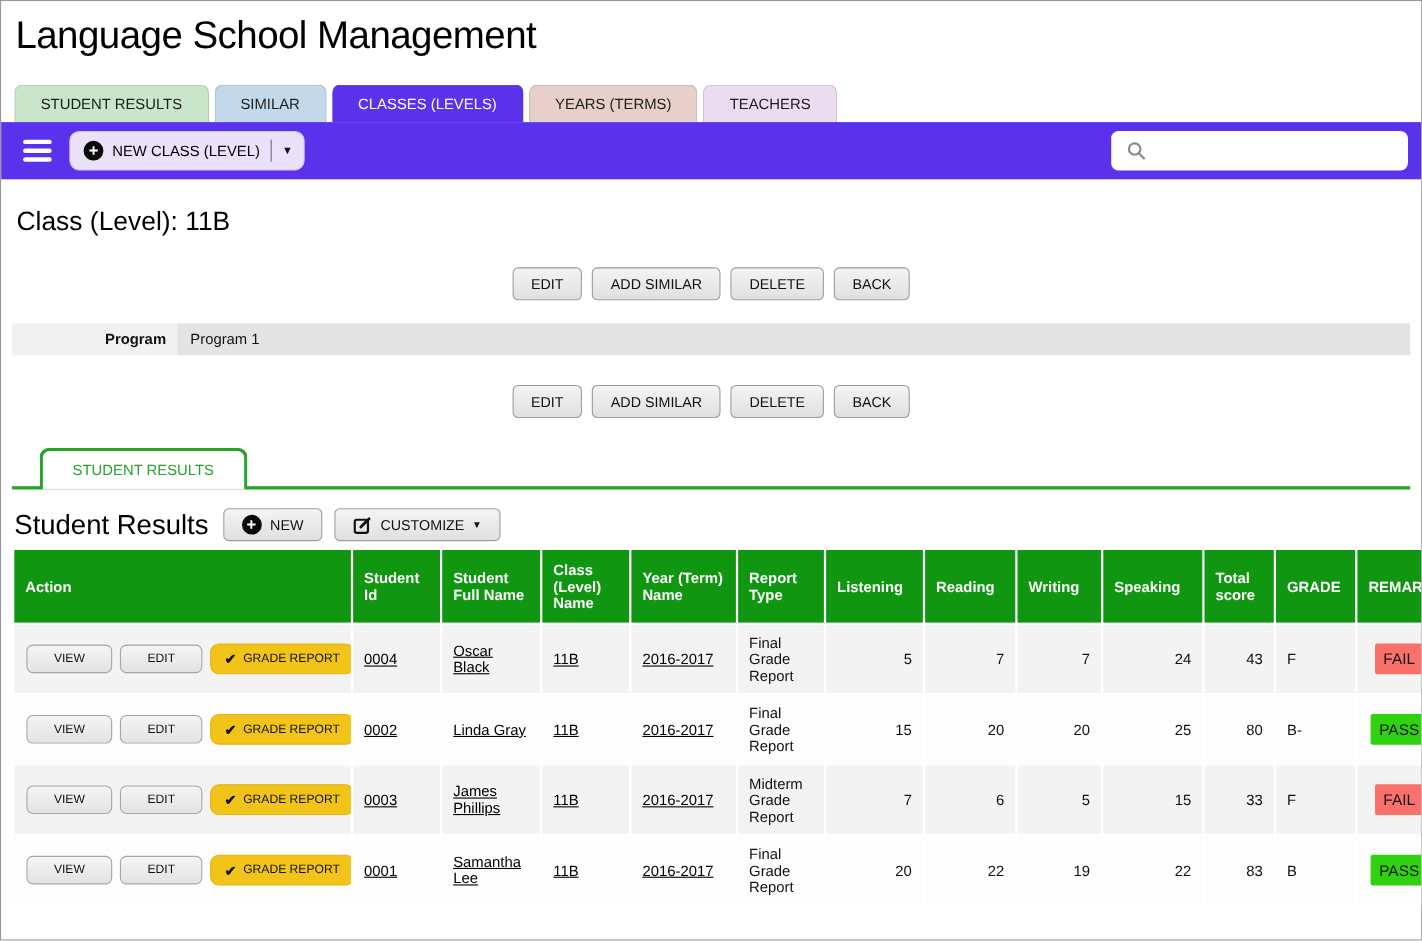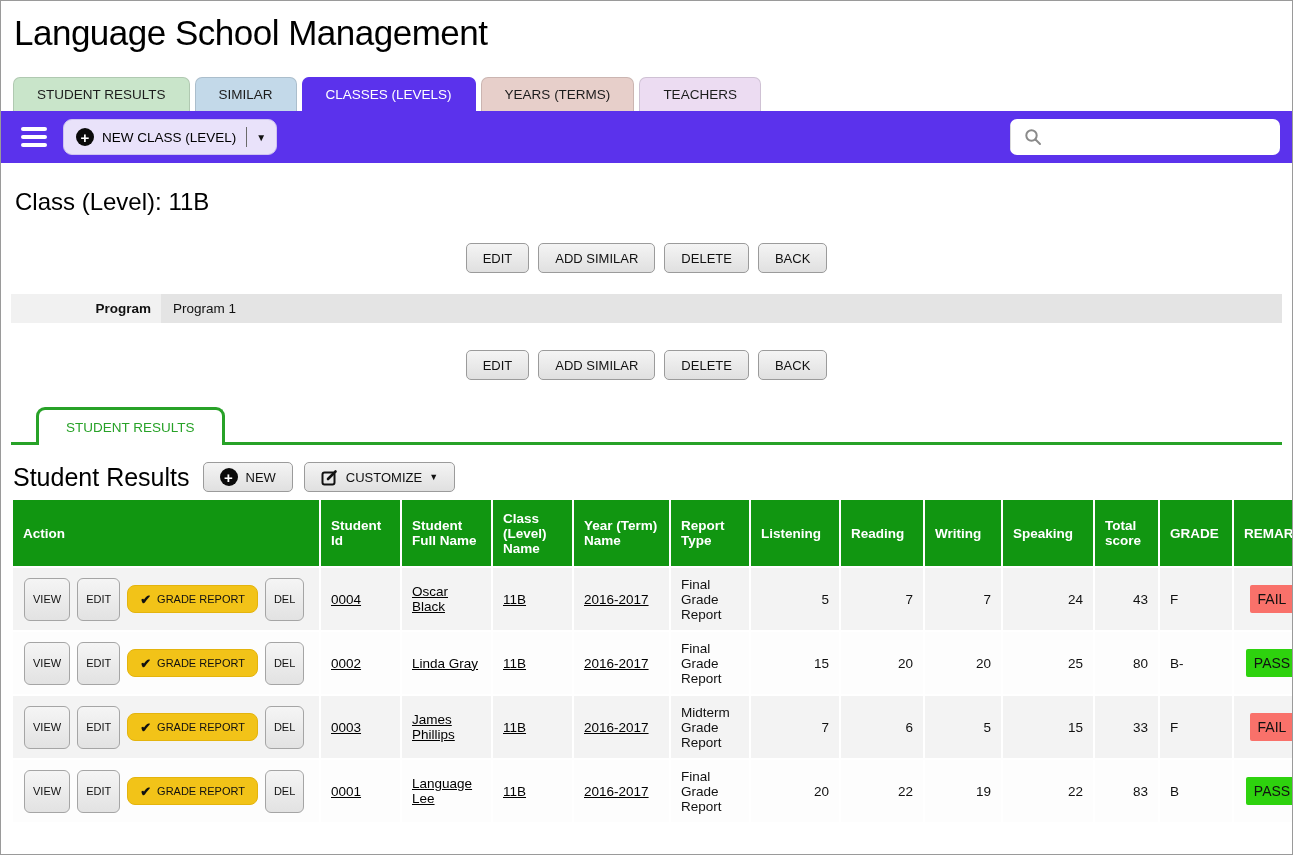--- a/index.html
+++ b/index.html
@@ -99,21 +99,21 @@
     overflow:hidden;
   }
   tr.odd td  { background:#f3f3f3; }
   tr.even td { background:#fdfdfd; }
   td.num { text-align:right; padding-right:14px; }
   td.remark { text-align:center; }
   td a { color:#000; text-decoration:underline; }
   .action-cell { display:flex; align-items:center; gap:7px; padding-left:1px; }
   .row-btn {
     background:linear-gradient(#f5f5f5,#e2e2e2); border:1px solid #a5a5a5; border-radius:6px;
-    height:43px; padding:0 8px; font-size:11px; color:#111; display:flex; align-items:center;
+    height:26px; padding:0 24px; font-size:11px; color:#111; display:flex; align-items:center;
     cursor:pointer; white-space:nowrap; font-family:"Liberation Sans", sans-serif;
   }
   .row-btn.grade { background:#f2c318; border-color:#e4b40d; border-radius:8px; height:28px; padding:0 12px; }
   .check-icon { font-size:13px; margin-right:6px; font-weight:bold; }
   .badge { display:inline-block; padding:6px 8px; border-radius:2px; font-size:14px; color:#111; }
   .badge-fail { background:#f9716a; }
   .badge-pass { background:#2ed20e; }
 </style>
 </head>
 <body>
@@ -303,21 +303,21 @@
       <tr class="even">
         <td>
           <div class="action-cell">
             <button class="row-btn">VIEW</button>
             <button class="row-btn">EDIT</button>
             <button class="row-btn grade"><span class="check-icon">✔</span>GRADE REPORT</button>
             <button class="row-btn">DEL</button>
           </div>
         </td>
         <td><a href="#">0001</a></td>
-        <td><a href="#">Language Lee</a></td>
+        <td><a href="#">Samantha Lee</a></td>
         <td><a href="#">11B</a></td>
         <td><a href="#">2016-2017</a></td>
         <td>Final Grade Report</td>
         <td class="num">20</td>
         <td class="num">22</td>
         <td class="num">19</td>
         <td class="num">22</td>
         <td class="num">83</td>
         <td>B</td>
         <td class="remark"><span class="badge badge-pass">PASS</span></td>

